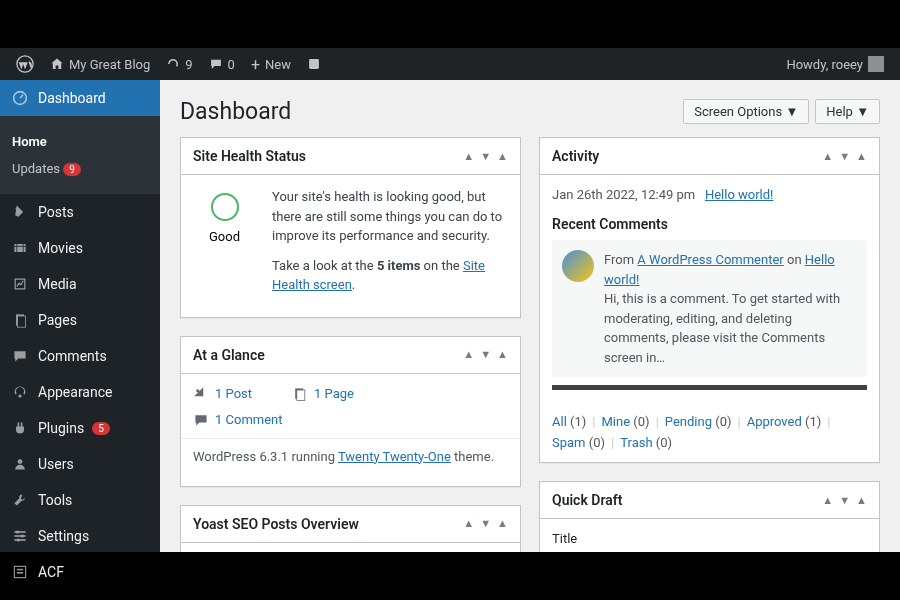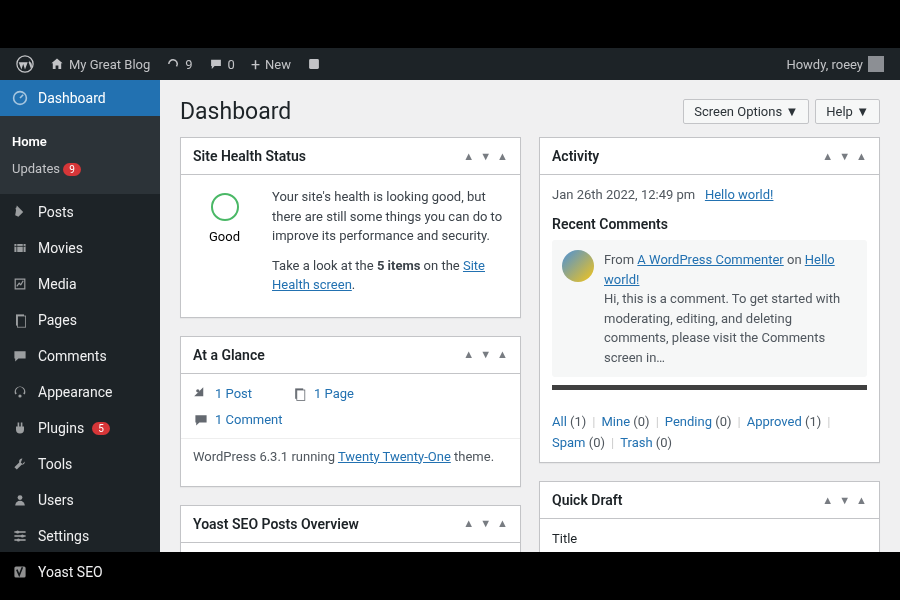--- a/index.html
+++ b/index.html
@@ -169,46 +169,56 @@
             <svg viewBox="0 0 20 20">
               <path d="M7 3v5H5v4a5 5 0 0010 0V8h-2V3h-2v5H9V3z"></path>
             </svg>
           </span>
           <span>Plugins</span>
           <span class="badge">5</span>
         </div>
         <div class="sb-item">
           <span class="sb-icon">
             <svg viewBox="0 0 20 20">
-              <path d="M13 3a4 4 0 00-4 5L3 14l3 3 6-6a4 4 0 004-4l-3 3-2-2z"></path>
-            </svg>
-          </span>
-          <span>Tools</span>
-        </div>
-        <div class="sb-item">
-          <span class="sb-icon">
-            <svg viewBox="0 0 20 20">
               <circle cx="10" cy="7" r="3"></circle>
               <path d="M4 17a6 6 0 0112 0z"></path>
             </svg>
           </span>
           <span>Users</span>
+        </div>
+        <div class="sb-item">
+          <span class="sb-icon">
+            <svg viewBox="0 0 20 20">
+              <path d="M13 3a4 4 0 00-4 5L3 14l3 3 6-6a4 4 0 004-4l-3 3-2-2z"></path>
+            </svg>
+          </span>
+          <span>Tools</span>
         </div>
         <div class="sb-item">
           <span class="sb-icon">
             <svg viewBox="0 0 20 20">
               <rect x="3" y="4" width="14" height="2"></rect>
               <rect x="3" y="9" width="14" height="2"></rect>
               <rect x="3" y="14" width="14" height="2"></rect>
               <circle cx="7" cy="5" r="2"></circle>
               <circle cx="13" cy="10" r="2"></circle>
               <circle cx="8" cy="15" r="2"></circle>
             </svg>
           </span>
           <span>Settings</span>
+        </div>
+        <div class="sb-item">
+          <span class="sb-icon">
+            <svg viewBox="0 0 20 20">
+              <rect x="3" y="3" width="14" height="14" fill="none" stroke="currentColor" stroke-width="1.5"></rect>
+              <rect x="6" y="6" width="8" height="2"></rect>
+              <rect x="6" y="10" width="8" height="2"></rect>
+            </svg>
+          </span>
+          <span>ACF</span>
         </div>
         <div class="sb-item">
           <span class="sb-icon">
             <svg viewBox="0 0 20 20">
               <rect x="3" y="3" width="14" height="14" rx="2"></rect>
               <path d="M6 7l3 7 4-10" stroke="#1d2327" stroke-width="2" fill="none"></path>
             </svg>
           </span>
           <span>Yoast SEO</span>
         </div>

